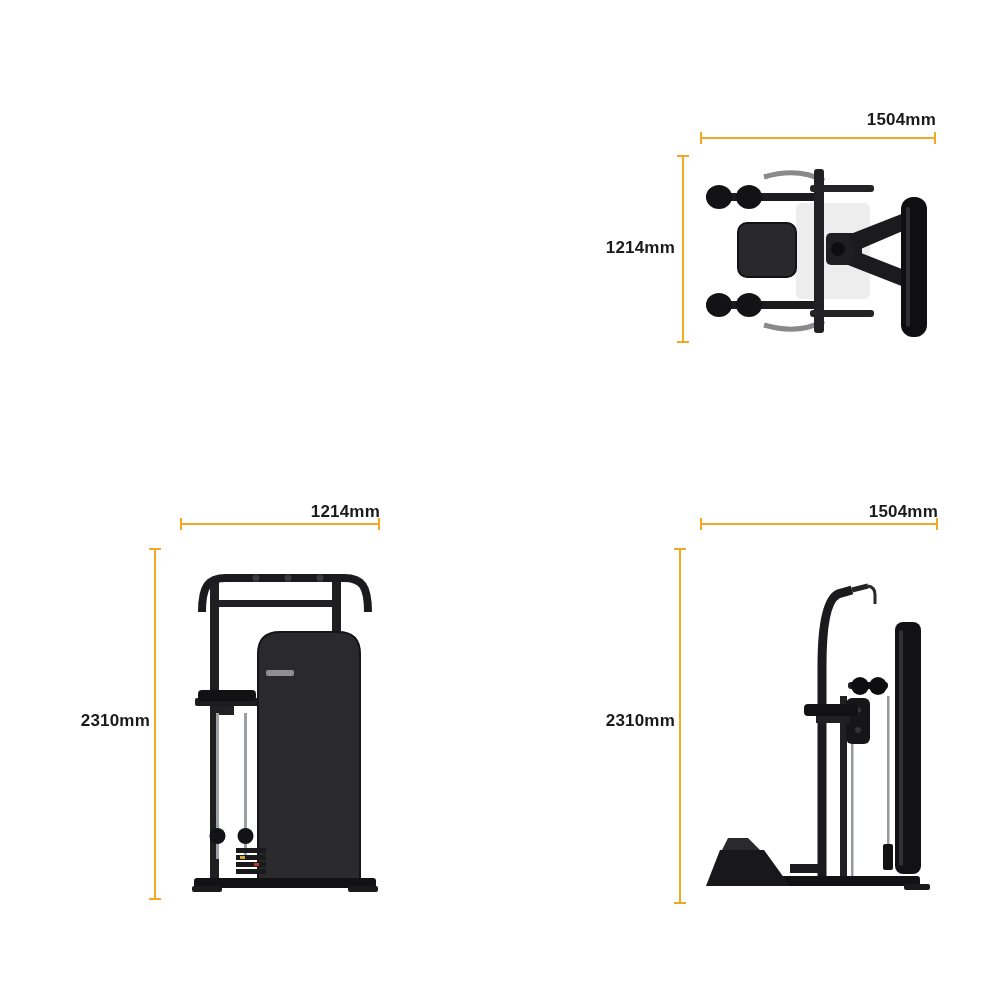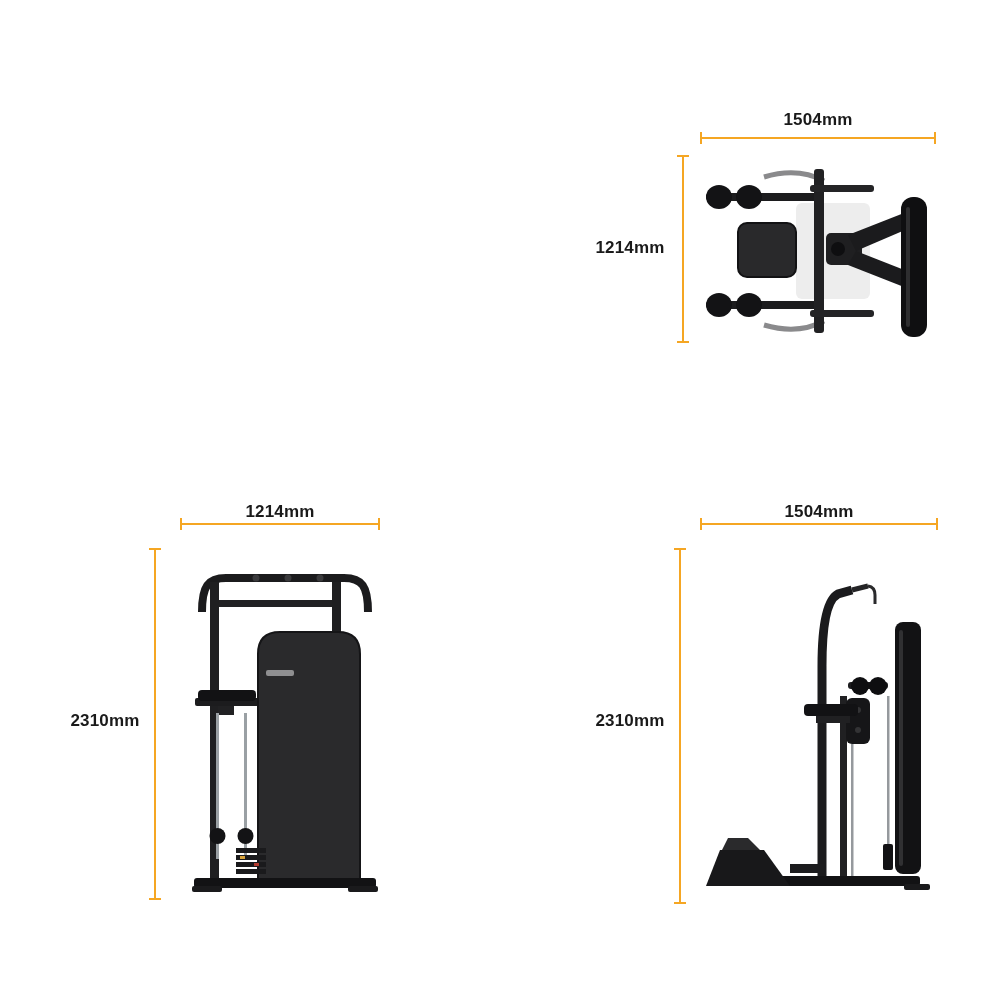--- a/index.html
+++ b/index.html
@@ -10,21 +10,21 @@
   html,body{margin:0;padding:0;}
   body{
     width:1000px;height:1000px;position:relative;overflow:hidden;
     background:var(--background);
     font-family:"Liberation Sans", sans-serif;
   }
   .abs{position:absolute;}
   .dim-label{
     position:absolute;
     font-size:17px;font-weight:700;color:var(--label-text);
-    text-align:center;letter-spacing:0.2px;
+    text-align:right;letter-spacing:0.2px;
   }
   .hdim{
     position:absolute;height:0;border-top:2px solid var(--dimension-line);
   }
   .hdim .tick{
     position:absolute;width:2px;height:12px;top:-7px;background:var(--dimension-line);
   }
   .hdim .tick.start{left:0;}
   .hdim .tick.end{right:0;}
   .vdim{

